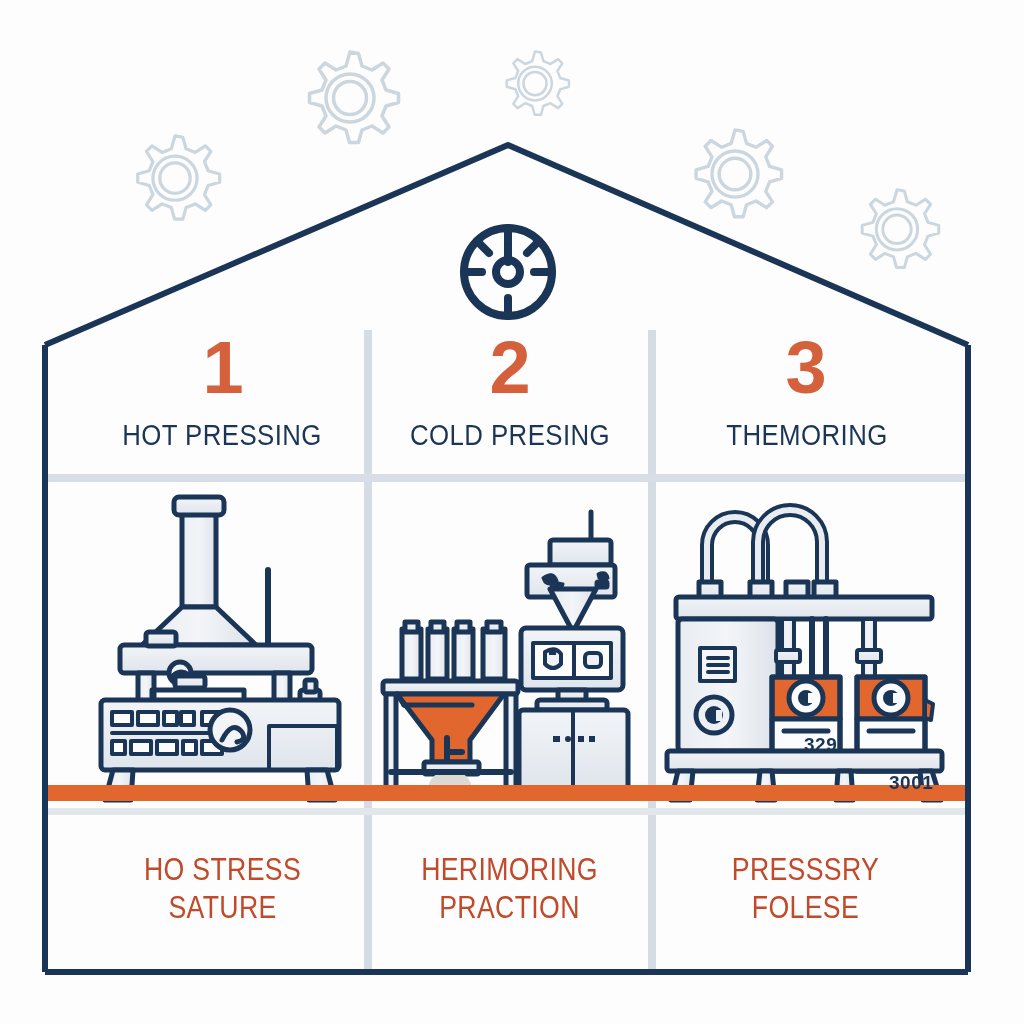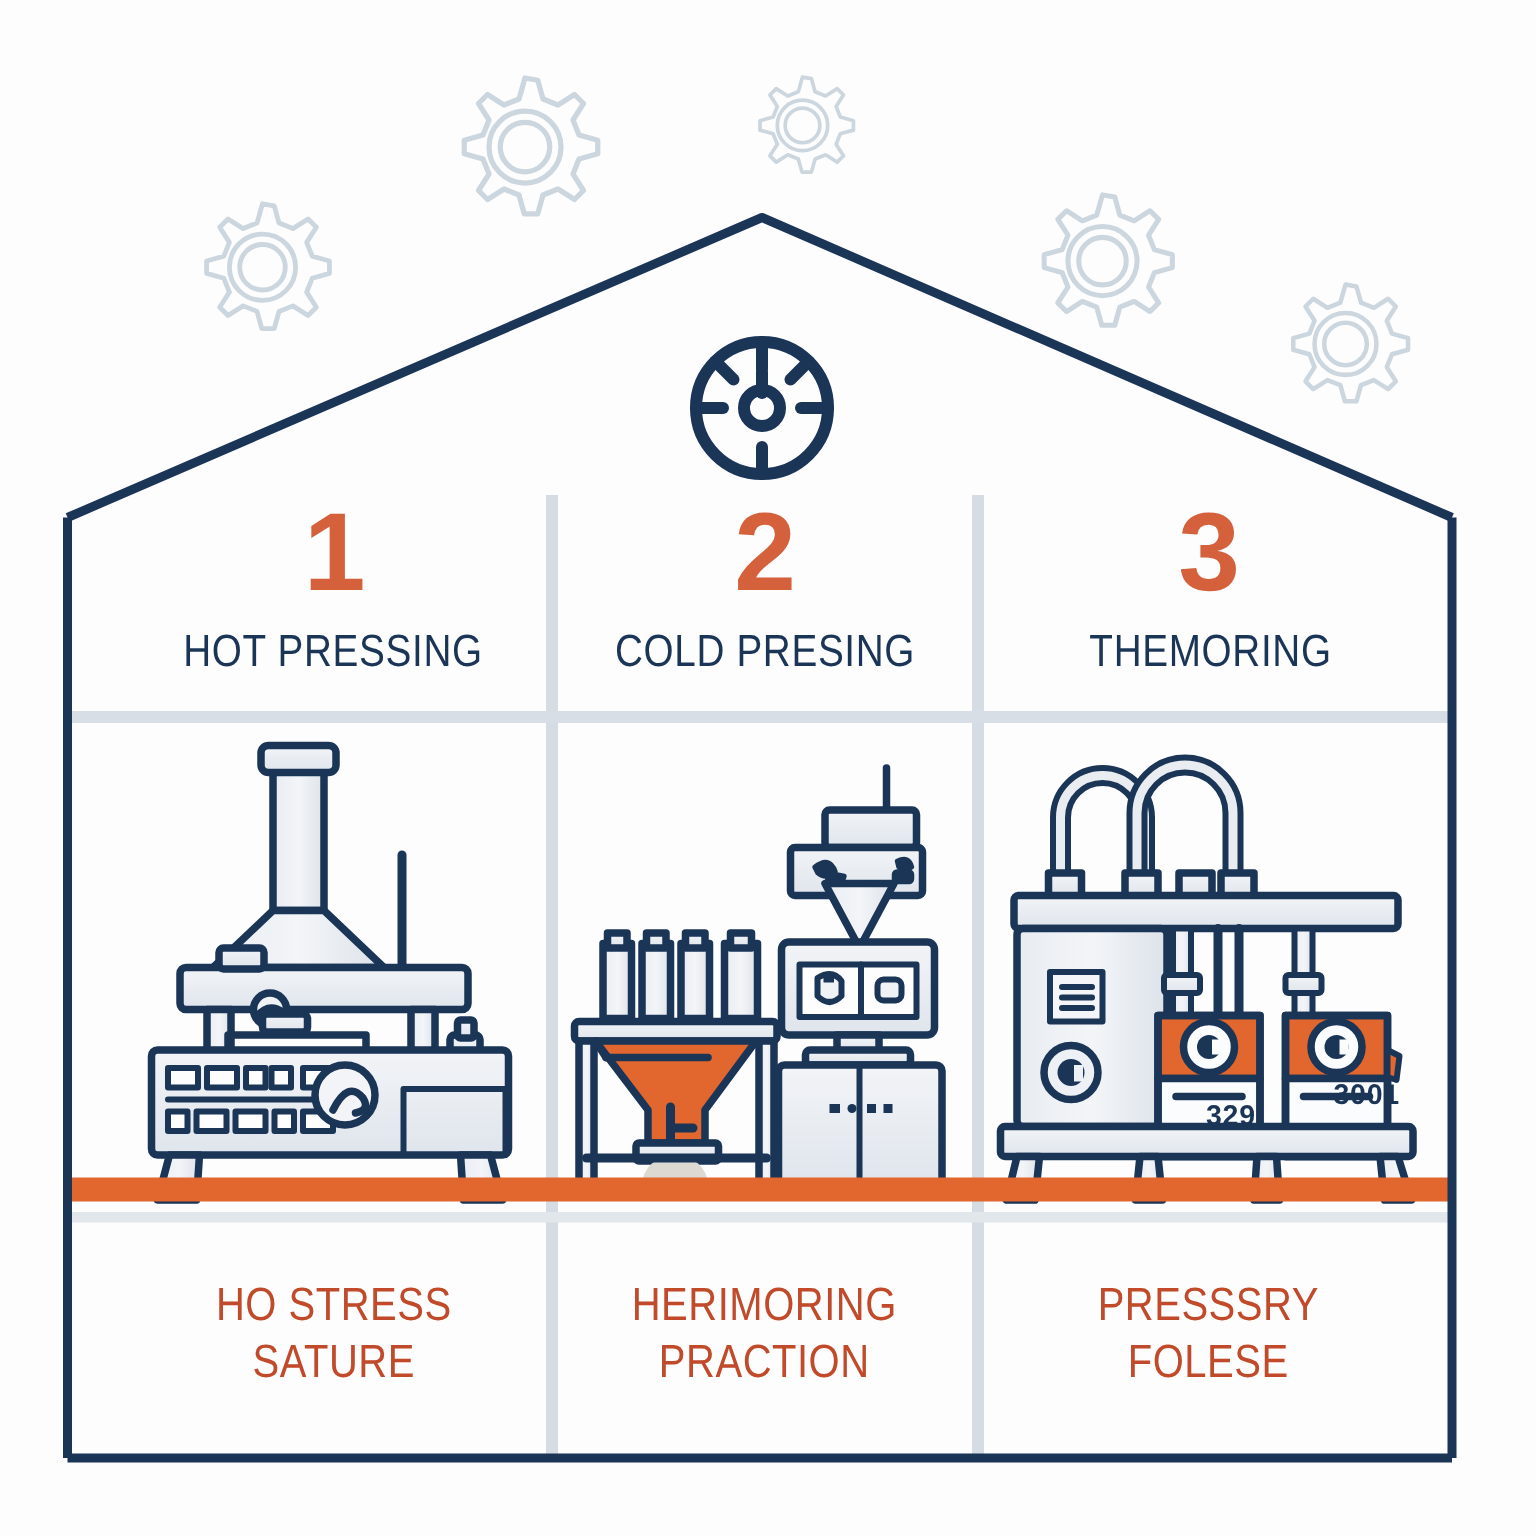--- a/index.html
+++ b/index.html
@@ -363,15 +363,15 @@
   <div class="overlay-text step-title" style="left:682px; top:420px; width:250px;">THEMORING</div>
 
   <div class="overlay-text step-caption" style="left:85px; top:851px; width:275px;">HO STRESS
 SATURE</div>
   <div class="overlay-text step-caption" style="left:372px; top:851px; width:275px;">HERIMORING
 PRACTION</div>
   <div class="overlay-text step-caption" style="left:668px; top:851px; width:275px;">PRESSSRY
 FOLESE</div>
 
   <div class="overlay-text readout" style="left:776px; top:735px; width:60px;">329</div>
-  <div class="overlay-text readout" style="left:861px; top:721px; width:60px;">3001</div>
+  <div class="overlay-text readout" style="left:861px; top:773px; width:60px;">3001</div>
 
 </div>
 
 </body></html>

